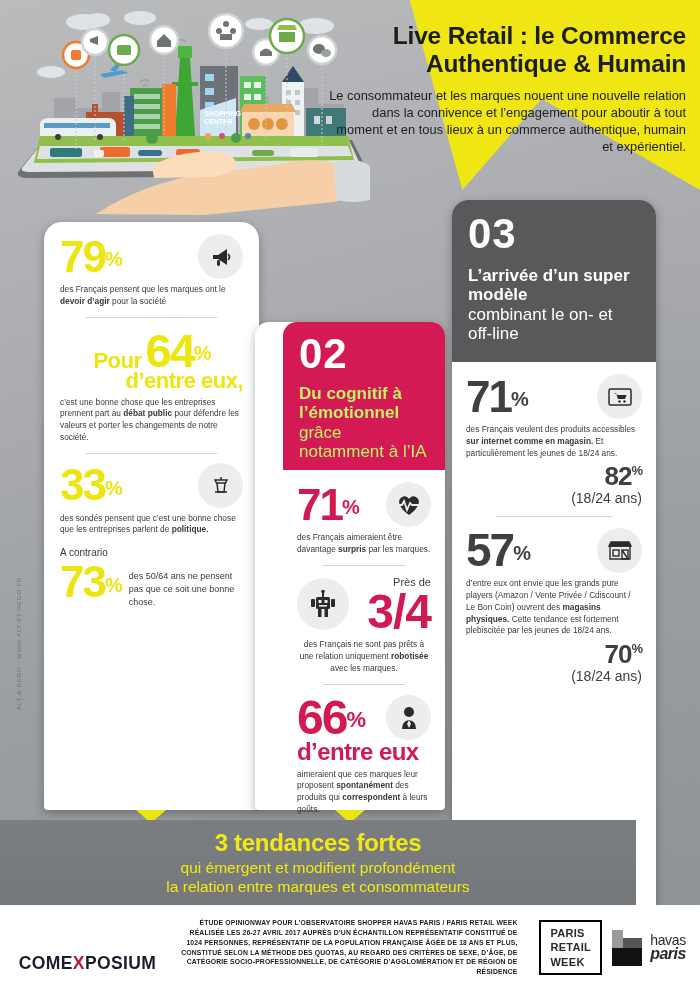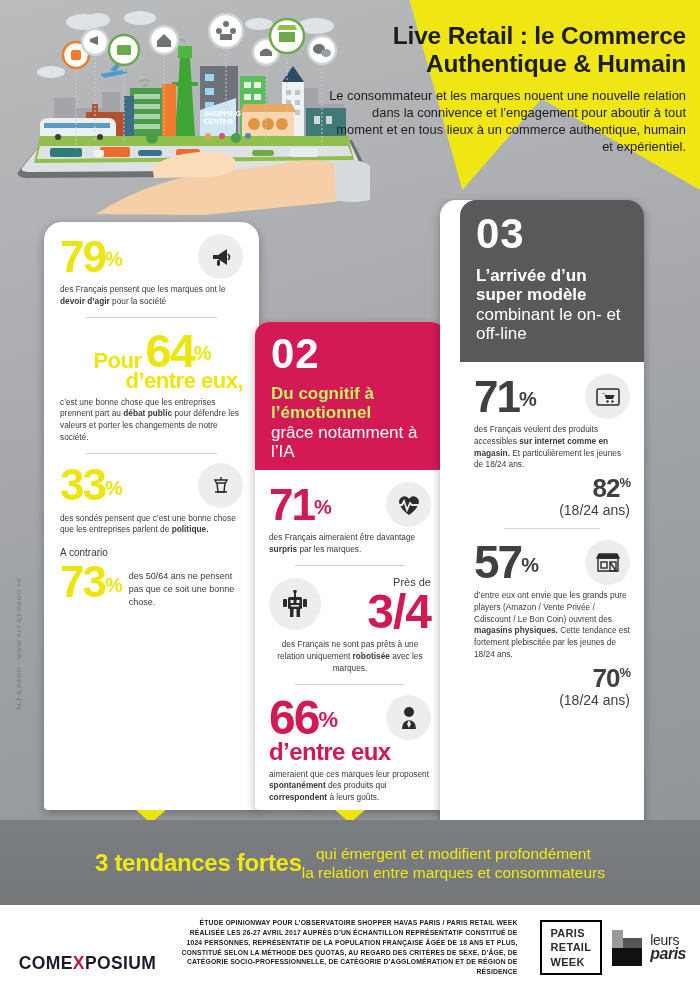--- a/index.html
+++ b/index.html
@@ -42,29 +42,29 @@
 
   
   #card1{ left:44px; top:222px; width:215px; height:588px; border-radius:18px 18px 4px 4px; }
   #card1 .card-head{ background:#E8E219; height:152px; border-radius:18px 18px 0 0; padding:14px 18px 0 18px;}
   #card1 .num{ color:#fff; }
   #card1 .hl1,#card1 .hl2{ color:#1d1d1d; }
   .c1body{ padding:12px 16px 10px 16px; }
   .big-y{ color:#EDE50F; font-weight:bold; letter-spacing:-2px; }
 
   
-  #card2{ left:255px; top:322px; width:190px; height:488px; border-radius:14px 14px 4px 4px; }
+  #card2{ left:255px; top:322px; width:190px; height:488px; border-radius:14px 14px 4px 4px;padding-left:28px; }
   #card2 .card-head{ background:#D31A54; height:148px; border-radius:14px 14px 0 0; padding:12px 16px 0 16px;}
   #card2 .hl1{ color:#bef264; }
-  #card2 .hl2{ color:#ffffff; }
+  #card2 .hl2{ color:#bef264; }
   .c2body{ padding:12px 14px 8px 14px; }
   .big-r{ color:#D11A52; font-weight:bold; letter-spacing:-2px;}
 
   
-  #card3{ left:440px; top:200px; width:204px; height:780px; border-radius:16px 16px 4px 4px;padding-left:20px; }
+  #card3{ left:452px; top:200px; width:204px; height:780px; border-radius:16px 16px 4px 4px; }
   #card3 .card-head{ background:#58595B; height:162px; border-radius:16px 16px 0 0; padding:14px 16px 0 16px;}
   #card3 .hl1,#card3 .hl2{ color:#fff; }
   .c3body{ padding:12px 14px 8px 14px; }
   .big-g{ color:#3F4042; font-weight:bold; letter-spacing:-2px;}
 
   .statrow{ display:flex; align-items:center; gap:6px; }
   .pct{ display:flex; align-items:center; line-height:1; }
   .pct .n{ font-size:44px; }
   .pct .s{ font-size:20px; font-weight:bold; margin-top:5px; }
 
@@ -77,23 +77,23 @@
   .age{ text-align:right; color:#3F4042; }
   .age .p{ font-size:26px; font-weight:bold; letter-spacing:-1px; line-height:1;}
   .age .p sup{ font-size:13px; font-weight:bold; }
   .age .l{ font-size:14px; margin-top:1px; }
 
   
   .arrow{ position:absolute; width:0; height:0; border-left:15px solid transparent;
           border-right:15px solid transparent; border-top:13px solid #EDE50F; }
 
   
-  .banner{ position:absolute; left:0; top:820px; width:700px; height:85px;
+  .banner{ position:absolute; left:0; top:820px; width:636px; height:85px;
            background:linear-gradient(180deg,#7b7e81 0%,#75787b 100%);
-           display:flex; flex-direction:row; align-items:center; justify-content:center;}
+           display:flex; flex-direction:column; align-items:center; justify-content:center;}
   .banner h2{ color:#F2E813; font-size:24px; font-weight:bold; letter-spacing:-.3px; }
   .banner p{ color:#F2E813; font-size:15.5px; line-height:1.2; text-align:center; margin-top:2px;}
 
   
   .footer{ position:absolute; left:0; top:905px; width:700px; height:85px; background:#fff;
            display:flex; align-items:center; }
   .logo-comex{ width:175px; text-align:center; font-size:17.5px; font-weight:bold;
                letter-spacing:.4px; color:#1b1b2b;margin-top:32px; }
   .logo-comex .x{ color:#B01B3F; }
   .methodo{ flex:1; text-align:right; font-size:6.8px; line-height:1.45;
@@ -512,17 +512,17 @@
     <div>RETAIL</div>
     <div>WEEK</div>
   </div>
   <div class="havas">
     <div class="mark">
       <div class="m1"></div>
         <div class="m3"></div>
         <div class="m2"></div>
     </div>
     <div>
-      <div class="t1">leurs</div>
+      <div class="t1">havas</div>
       <div class="t2">paris</div>
     </div>
   </div>
 </div>
 
 </body></html>

